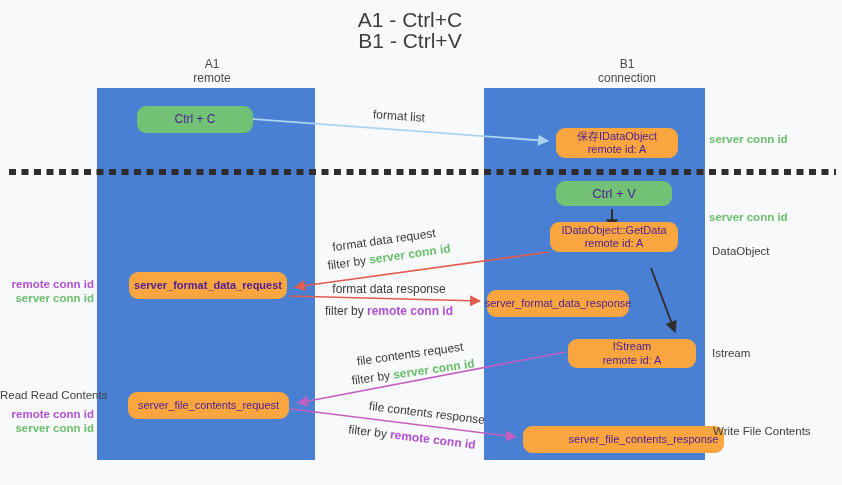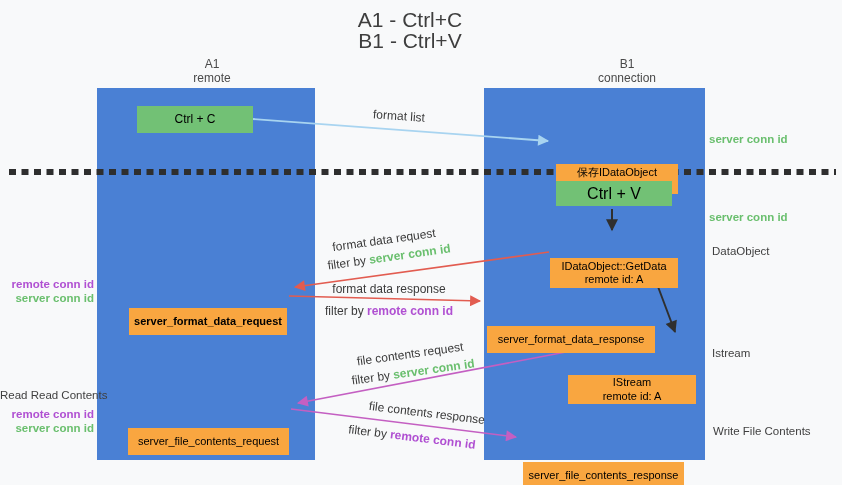--- a/index.html
+++ b/index.html
@@ -12,32 +12,32 @@
   .col-head.a1{left:152px;top:57px;width:120px;}
   .col-head.b1{left:567px;top:57px;width:120px;}
 
   .lifeline{position:absolute;top:88px;height:372px;background:#4a80d4;z-index:1;}
   .lifeline.a1{left:97px;width:218px;}
   .lifeline.b1{left:484px;width:221px;}
 
   .arrows{position:absolute;left:0;top:0;width:842px;height:485px;z-index:3;pointer-events:none;}
 
   .node{position:absolute;z-index:4;display:flex;flex-direction:column;align-items:center;
-        justify-content:center;color:#000000;font-size:11px;line-height:13.5px;text-align:center;}
+        justify-content:center;color:#4c1d95;font-size:11px;line-height:13.5px;text-align:center;border-radius:9px;}
   .node.green{background:#72c175;}
-  .node.orange{background:#f9a640;margin-top:36px;}
+  .node.orange{background:#f9a640;}
   .n-ctrl-c{left:137px;top:106px;width:116px;height:27px;font-size:12px;}
   .n-save{left:556px;top:128px;width:122px;height:30px;}
-  .n-ctrl-v{left:556px;top:181px;width:116px;height:25px;font-size:16px;align-items:center;}
+  .n-ctrl-v{left:556px;top:181px;width:116px;height:25px;font-size:13px;align-items:center;}
   .n-getdata{left:550px;top:222px;width:128px;height:30px;}
   .n-fmt-req{left:129px;top:272px;width:158px;height:27px;font-weight:bold;}
-  .n-fmt-resp{left:487px;top:290px;width:168px;height:27px;}
+  .n-fmt-resp{left:487px;top:290px;width:142px;height:27px;}
   .n-istream{left:568px;top:339px;width:128px;height:29px;}
   .n-file-req{left:128px;top:392px;width:161px;height:27px;}
-  .n-file-resp{left:523px;top:426px;width:161px;height:27px;}
+  .n-file-resp{left:523px;top:426px;width:161px;height:27px;padding-left:40px;}
 
   .elabel{position:absolute;z-index:5;font-size:12px;color:#3b3b3b;white-space:nowrap;
           transform-origin:center;}
   .green-t{color:#6abf6e;font-weight:bold;}
   .purple-t{color:#b050d2;font-weight:bold;}
 
   .side{position:absolute;z-index:5;font-size:11.5px;white-space:nowrap;line-height:13.5px;}
   .side.dark{color:#3f3f3f;}
   .side.right-align{text-align:right;width:94px;left:0;}
 </style>

